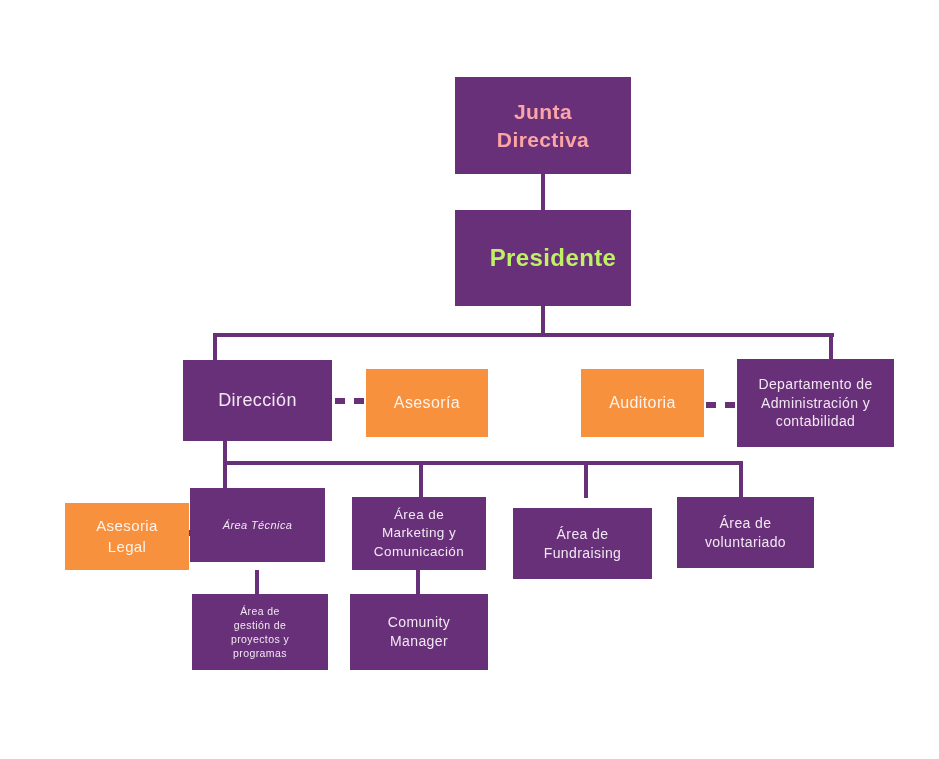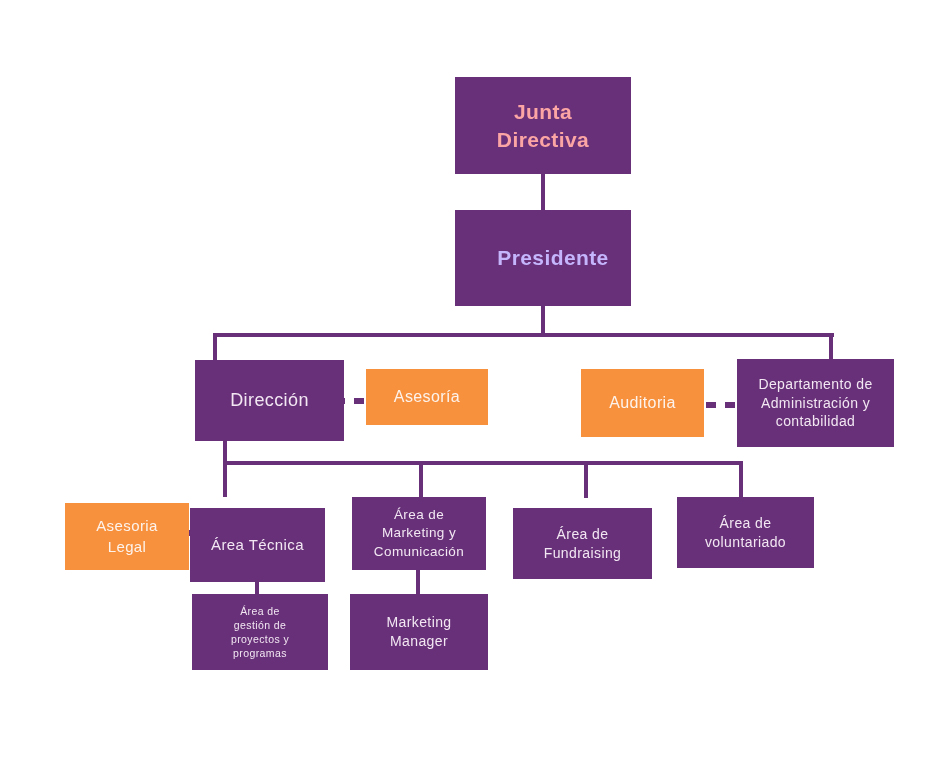--- a/index.html
+++ b/index.html
@@ -28,29 +28,29 @@
     line-height: 1.35;
   }
   .node .label { display: inline-block; }
   .purple { background: #683078; }
   .orange { background: #f7913d; color: #fdf3ec; }
 
   #n-junta        { left: 455px; top:  77px; width: 176px; height: 97px;
                     font-size: 21px; font-weight: 700; color: #fca5a5; line-height: 1.3; }
   #n-junta .label { max-width: 140px; }
   #n-presidente   { left: 455px; top: 210px; width: 176px; height: 96px;
-                    font-size: 21px; font-weight: 700; color: #c4b5fd; padding-left: 20px; }
-  #n-direccion    { left: 183px; top: 360px; width: 149px; height: 81px; font-size: 18px; margin-left: 12px; }
-  #n-asesoria     { left: 366px; top: 369px; width: 122px; height: 56px; font-size: 16px; }
+                    font-size: 24px; font-weight: 700; color: #bef264; padding-left: 20px; }
+  #n-direccion    { left: 183px; top: 360px; width: 149px; height: 81px; font-size: 18px; }
+  #n-asesoria     { left: 366px; top: 369px; width: 122px; height: 68px; font-size: 16px; }
   #n-auditoria    { left: 581px; top: 369px; width: 123px; height: 68px; font-size: 16px; }
   #n-departamento { left: 737px; top: 359px; width: 157px; height: 88px; font-size: 14px; }
   #n-departamento .label { max-width: 128px; }
   #n-asesoria-legal { left: 38px; top: 503px; width: 124px; height: 67px; font-size: 15px; margin-left: 27px; }
   #n-asesoria-legal .label { max-width: 80px; }
-  #n-area-tecnica { left: 190px; top: 508px; width: 135px; height: 74px; font-size: 15px; }
+  #n-area-tecnica { left: 190px; top: 488px; width: 135px; height: 74px; font-size: 11px; font-style: italic; }
   #n-area-marketing { left: 352px; top: 497px; width: 134px; height: 73px; font-size: 13.5px; }
   #n-area-marketing .label { max-width: 102px; }
   #n-area-fundraising { left: 513px; top: 508px; width: 139px; height: 71px; font-size: 14px; }
   #n-area-fundraising .label { max-width: 92px; }
   #n-area-voluntariado { left: 677px; top: 497px; width: 137px; height: 71px; font-size: 14px; }
   #n-area-voluntariado .label { max-width: 96px; }
   #n-area-gestion { left: 192px; top: 594px; width: 136px; height: 76px; font-size: 10.5px; }
   #n-area-gestion .label { max-width: 72px; }
   #n-comunity     { left: 350px; top: 594px; width: 138px; height: 76px; font-size: 14px; }
   #n-comunity .label { max-width: 86px; }
@@ -141,16 +141,16 @@
 
   <div class="node purple" id="n-area-voluntariado">
     <span class="label">Área de voluntariado</span>
   </div>
 
   <div class="node purple" id="n-area-gestion">
     <span class="label">Área de gestión de proyectos y programas</span>
   </div>
 
   <div class="node purple" id="n-comunity">
-    <span class="label">Marketing Manager</span>
+    <span class="label">Comunity Manager</span>
   </div>
 
 </div>
 
 </body></html>

